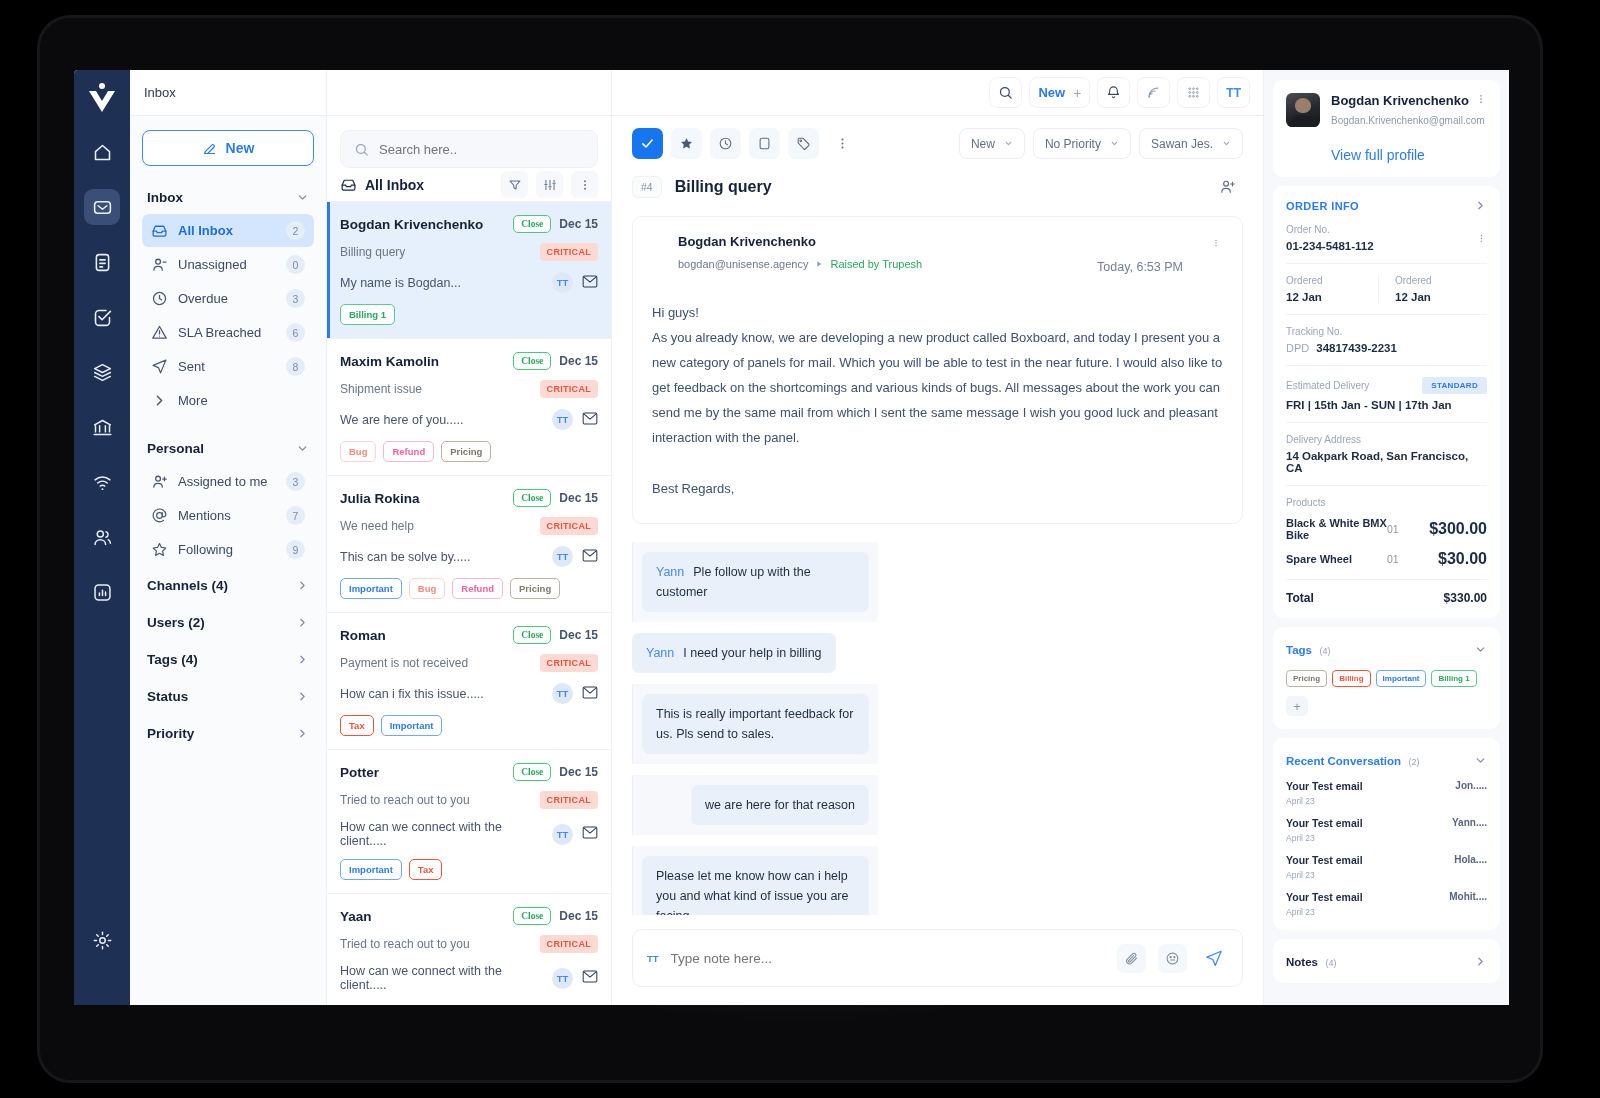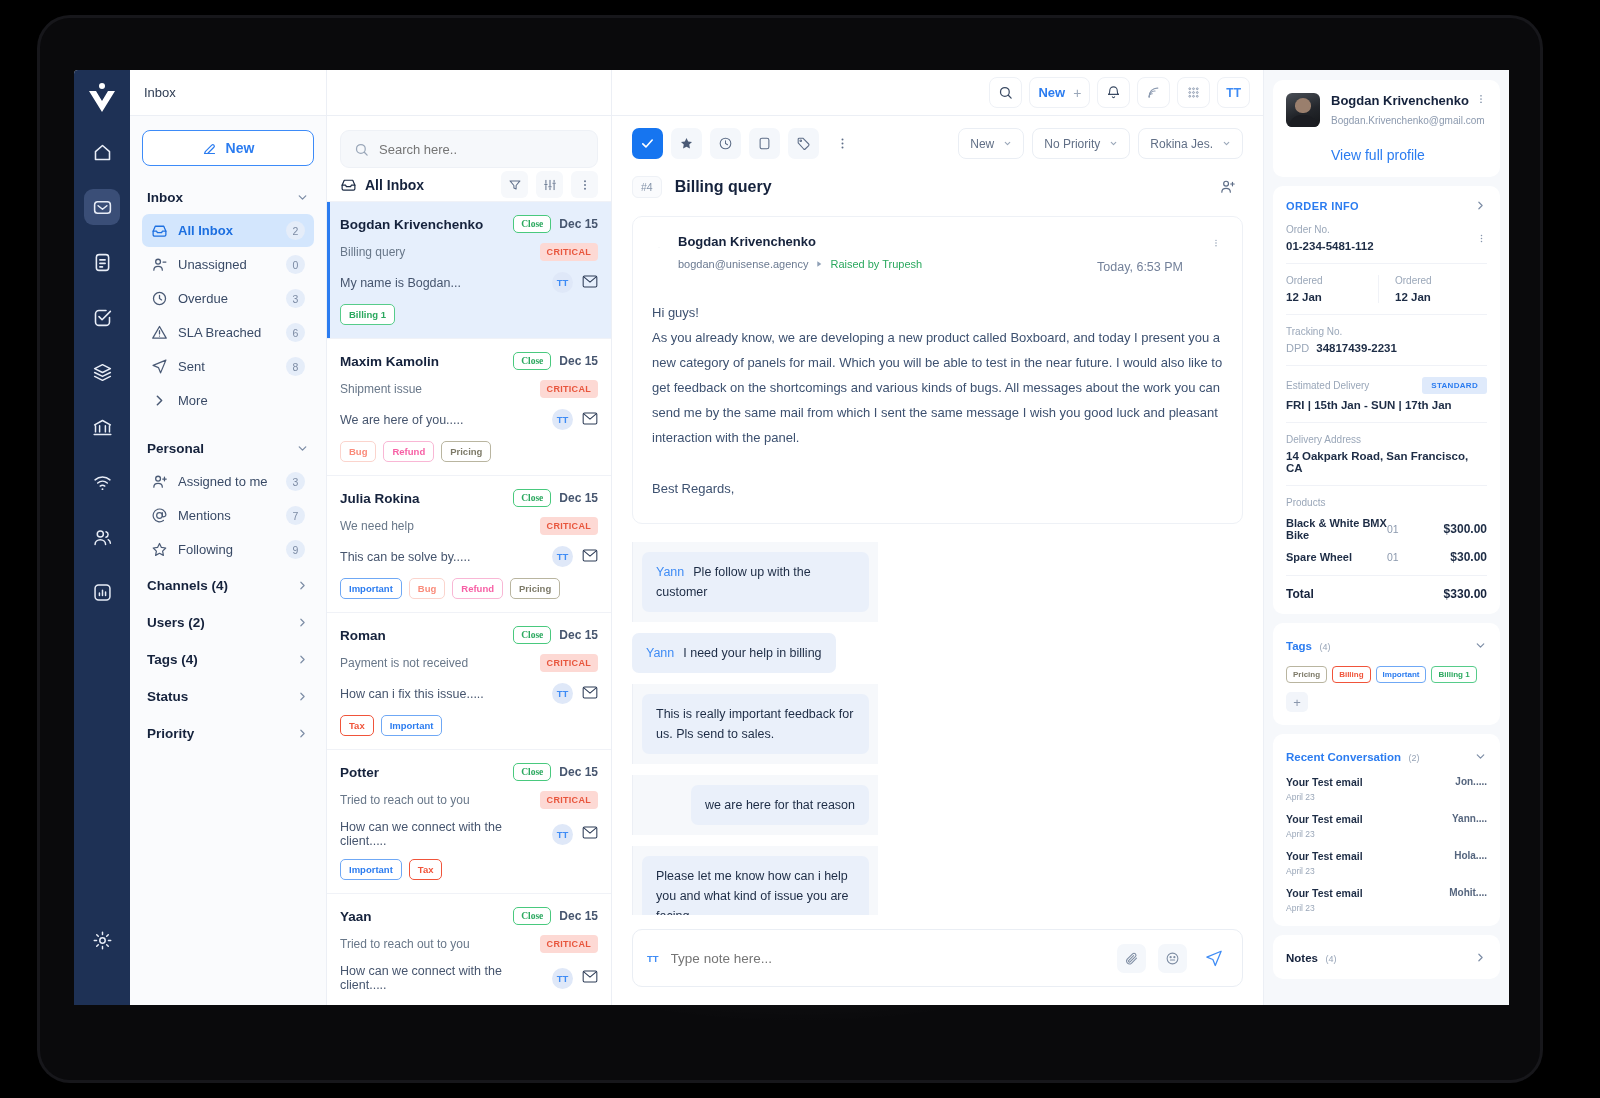--- a/index.html
+++ b/index.html
@@ -245,21 +245,21 @@
   .r-two { display: flex; }
   .r-two > div { flex: 1; }
   .r-two > div + div { border-left: 1px solid #f0f2f7; padding-left: 16px; }
   .badge-std {
     background: #dfeafb; color: #2b7cf0; font-size: 8px; font-weight: 700;
     padding: 4px 9px; border-radius: 3px; letter-spacing: .3px;
   }
   .prod-row { display: flex; align-items: center; margin-top: 9px; }
   .prod-name { font-size: 11px; font-weight: 700; color: #1d2c45; flex: 1; }
   .prod-qty { font-size: 10.5px; color: #8b99ae; width: 42px; }
-  .prod-price { font-size: 12px; font-weight: 700; color: #1d2c45; width: 58px; text-align: right; }
+  .prod-price { font-size: 16px; font-weight: 700; color: #1d2c45; width: 58px; text-align: right; }
   .total-row { display: flex; margin-top: 10px; }
   .total-label { font-size: 12px; font-weight: 700; color: #15223c; flex: 1; }
   .total-val { font-size: 12px; font-weight: 700; color: #15223c; }
   .tags-head { display: flex; align-items: center; justify-content: space-between; }
   .tags-title { font-size: 11.5px; font-weight: 700; color: #2b7cf0; }
   .tags-count { font-size: 9px; color: #97a4b7; margin-left: 3px; font-weight: 400; }
   .tags-wrap { display: flex; gap: 5px; margin-top: 12px; flex-wrap: wrap; }
   .tag-sm {
     font-size: 8px; font-weight: 700; padding: 3px 6px; border-radius: 4px;
     border: 1px solid; background: #fff;
@@ -776,21 +776,21 @@
             <path d="M6 9l6 6 6-6"></path>
           </svg>
       </div>
       <div class="dd">
         <span>No Priority</span>
         <svg width="9" height="9" viewBox="0 0 24 24" fill="none" stroke="#9aa7b9" stroke-width="3" stroke-linecap="round" stroke-linejoin="round">
             <path d="M6 9l6 6 6-6"></path>
           </svg>
       </div>
       <div class="dd" style="min-width:96px">
-        <span style="flex:1">Rokina Jes.</span>
+        <span style="flex:1">Sawan Jes.</span>
         <svg width="9" height="9" viewBox="0 0 24 24" fill="none" stroke="#9aa7b9" stroke-width="3" stroke-linecap="round" stroke-linejoin="round">
             <path d="M6 9l6 6 6-6"></path>
           </svg>
       </div>
     </div>
 
     <div class="ctitle-row">
       <span class="ctag-num">#4</span>
       <span class="ctitle">Billing query</span>
       <div class="ctool bare">

